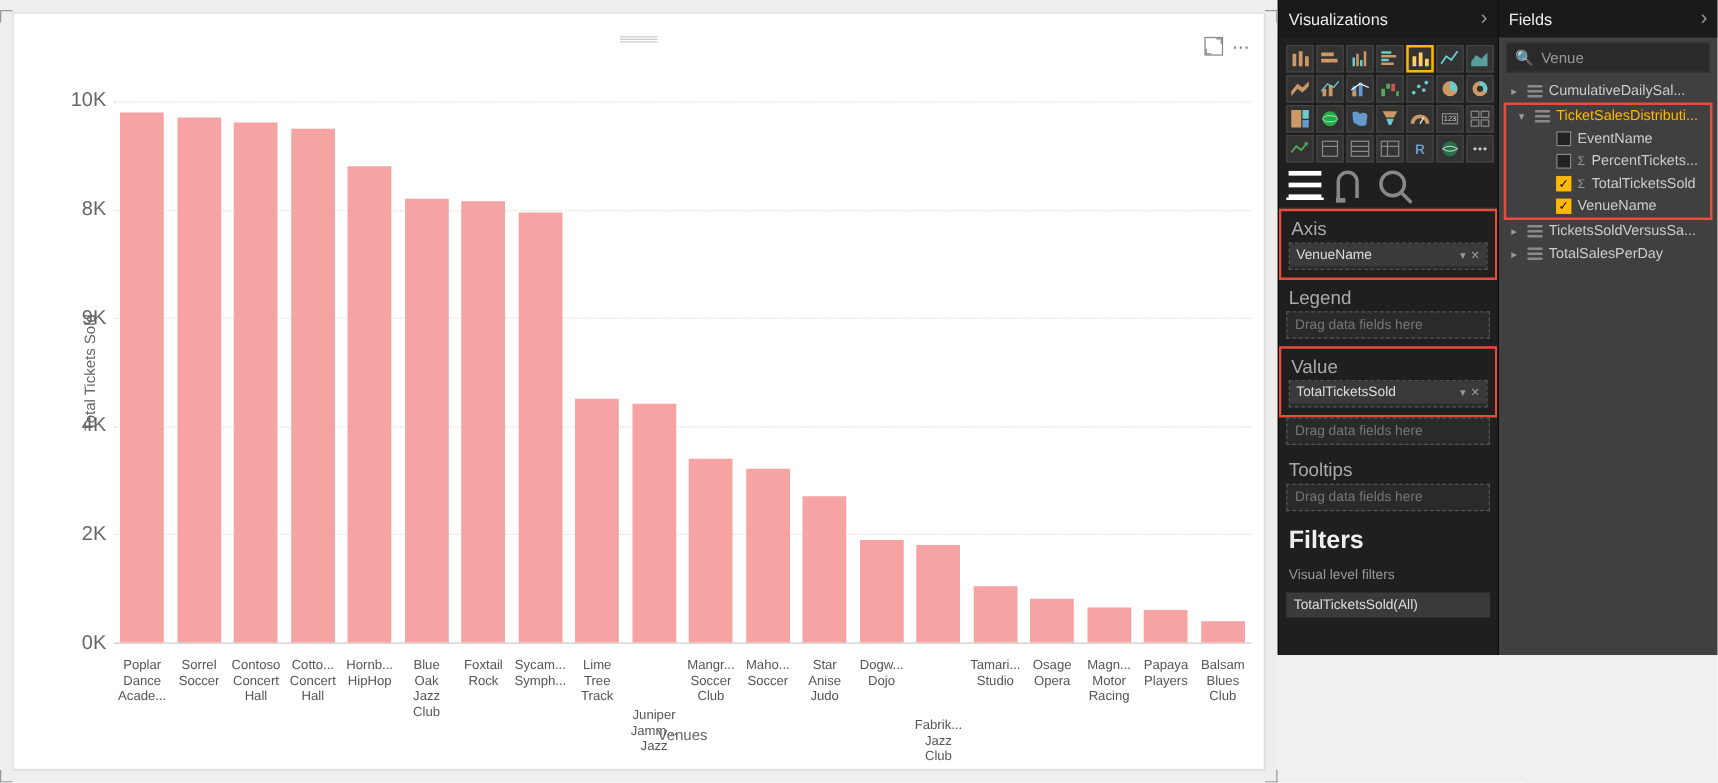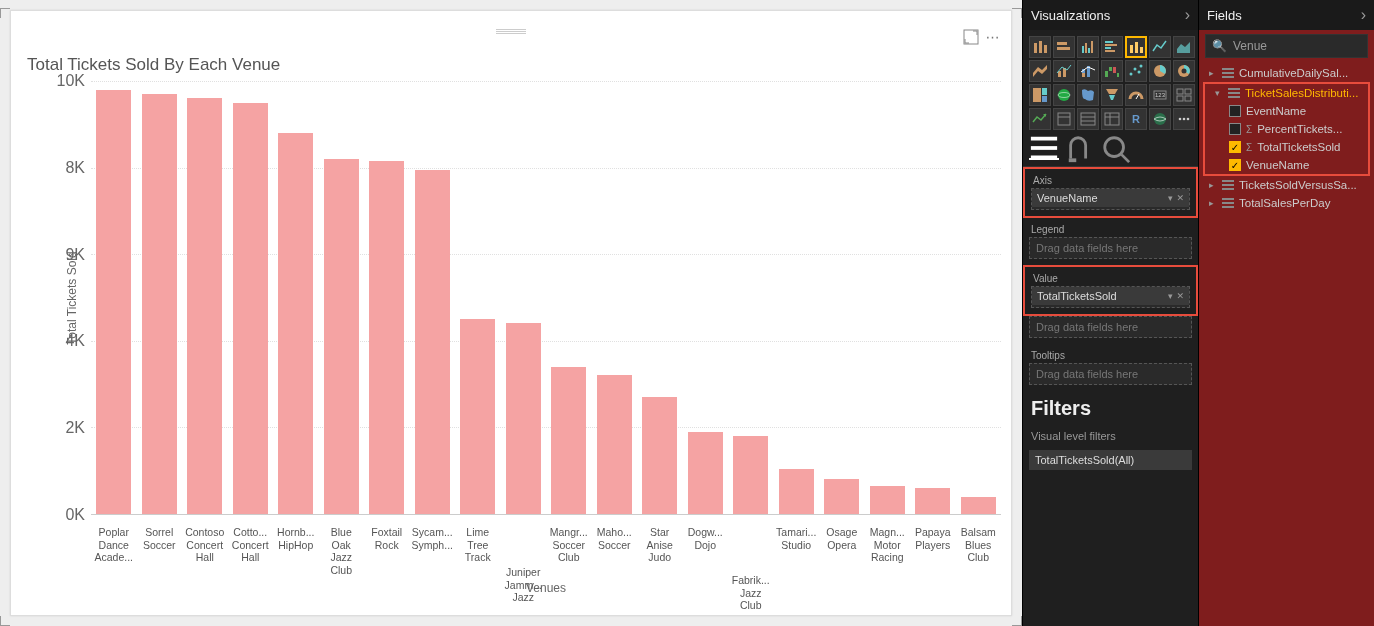--- a/index.html
+++ b/index.html
@@ -21,39 +21,39 @@
 .x-labels { position: absolute; left: 50px; right: 0; bottom: 0; height: 75px; }
 .x-label { position: absolute; top: 6px; font-size: 10.5px; color: #555; text-align: center; line-height: 1.2; }
 .x-axis-title { position: absolute; bottom: 0; left: 50%; transform: translateX(-50%); font-size: 12px; color: #666; }
 .corner { position:absolute; width:10px; height:10px; border:1px solid #999;}
 .corner.tl{top:8px;left:0;border-right:none;border-bottom:none;}
 .corner.tr{top:8px;right:0;border-left:none;border-bottom:none;}
 .corner.bl{bottom:0;left:0;border-right:none;border-top:none;}
 .corner.br{bottom:0;right:0;border-left:none;border-top:none;}
 .gridline{position:absolute;left:0;right:0;border-top:1px dotted #e0e0e0;}
 
-.side-panel { background: #1f1f1f; color: #ccc; display: flex; height: 626px; }
+.side-panel { background: #1f1f1f; color: #ccc; display: flex; height: 524px; }
 .vis-panel { width: 176px; background: #1f1f1f; border-left: 1px solid #000; display: flex; flex-direction: column; }
-.fields-panel { width: 176px; background: #7f1d1d; border-left: 1px solid #000; display: flex; flex-direction: column; }
+.fields-panel { width: 176px; background: #404040; border-left: 1px solid #000; display: flex; flex-direction: column; }
 .panel-header { height: 30px; display: flex; align-items: center; justify-content: space-between; padding: 0 8px; background: #1a1a1a; color: #eee; font-size: 13px; }
 .panel-header .chev { font-size: 16px; color: #999; }
 .panel-body-scroll { flex:1; overflow-y:auto; }
 .panel-body-scroll::-webkit-scrollbar{width:10px;background:#2a2a2a;}
 .panel-body-scroll::-webkit-scrollbar-thumb{background:#555;}
 
 .vis-icons { display: grid; grid-template-columns: repeat(7, 22px); gap: 2px; padding: 6px 6px; }
 .vis-icon { width: 22px; height: 22px; background: #333; border: 1px solid #444; display:flex;align-items:center;justify-content:center;}
 .vis-icon.selected { border: 2px solid #ffb900; background:#333; }
 .vis-icon svg { width:16px; height:16px;}
 
 .vis-tabs { display: flex; padding: 2px 6px 6px 6px; gap: 6px; border-bottom:1px solid #333; }
 .vis-tab { width: 30px; height: 22px; display:flex;align-items:center;justify-content:center; color:#888;}
 .vis-tab.active { color:#fff; border-bottom:2px solid #fff;}
 
-.field-section-label { padding: 6px 8px 2px 8px; font-size: 10px; color: #aaa; }
+.field-section-label { padding: 6px 8px 2px 8px; font-size: 15px; color: #aaa; }
 .field-well { margin: 0 6px 6px 6px; background: #2a2a2a; border: 1px dashed #555; min-height: 22px; }
 .field-well.placeholder { padding: 4px 6px; color: #777; font-size: 11px; }
 .field-chip { background: #3a3a3a; padding: 3px 5px; font-size: 11px; color: #ddd; display: flex; align-items: center; justify-content: space-between; }
 .field-chip .chip-actions { display:flex; gap:4px; color:#999; font-size:9px;}
 .highlight-red { border: 2px solid #e74c3c; }
 
 .filters-header { padding: 6px 8px; font-size: 20px; color: #eee; font-weight:bold;}
 .filter-sub { padding: 4px 8px; font-size: 11px; color: #999; }
 .filter-item { margin: 4px 6px; padding: 4px 6px; background: #3a3a3a; font-size: 11px; color: #ddd; }
 
@@ -62,21 +62,21 @@
 .tree-row { display: flex; align-items: center; padding: 3px 6px 3px 10px; font-size: 11.5px; color: #ccc; gap: 5px; white-space:nowrap; overflow:hidden; text-overflow:ellipsis; }
 .tree-row.active-table { color: #ffb900; }
 .tree-row .caret { width: 8px; font-size: 9px; color: #999; }
 .tree-row .tbl-icon { width:12px; height:10px; display:inline-block; background:
   linear-gradient(#888,#888) 0 0/100% 2px no-repeat,
   linear-gradient(#888,#888) 0 4px/100% 2px no-repeat,
   linear-gradient(#888,#888) 0 8px/100% 2px no-repeat;}
 .tree-row .chk { width: 12px; height: 12px; border: 1px solid #888; display:inline-flex; align-items:center; justify-content:center; font-size:10px; background:#222;}
 .tree-row .chk.checked { background: #ffb900; border-color:#ffb900; color:#000;}
 .tree-row .sigma { font-size:10px; color:#999;}
-.indent { padding-left: 24px; }
+.indent { padding-left: 40px; }
 .group-highlight { border: 2px solid #e74c3c; margin: 0 4px; }
 </style>
 </head>
 <body>
 
 <div class="chart-area">
   <div class="corner tl"></div>
   <div class="corner tr"></div>
   <div class="corner bl"></div>
   <div class="corner br"></div>
@@ -88,21 +88,20 @@
       </div>
     <div class="chart-actions">
       <div class="icon">
         <svg viewBox="0 0 16 16">
             <rect x="1" y="1" width="14" height="14" fill="none" stroke="#888"></rect>
             <path d="M10 2l4 0 0 4 M6 14l-4 0 0 -4" stroke="#888" fill="none"></path>
           </svg>
       </div>
       <div class="icon" style="letter-spacing:1px;">⋯</div>
     </div>
-    <div class="chart-title">Total Tickets Sold By Each Venue</div>
     <div class="chart-plot">
       <div class="y-axis">
         <div class="y-axis-title">Total Tickets Sold</div>
       <div class="y-tick" style="top: 100%;">0K</div>
           <div class="y-tick" style="top: 80%;">2K</div>
           <div class="y-tick" style="top: 60%;">4K</div>
           <div class="y-tick" style="top: 40%;">9K</div>
           <div class="y-tick" style="top: 20%;">8K</div>
           <div class="y-tick" style="top: 0%;">10K</div>
         </div>

